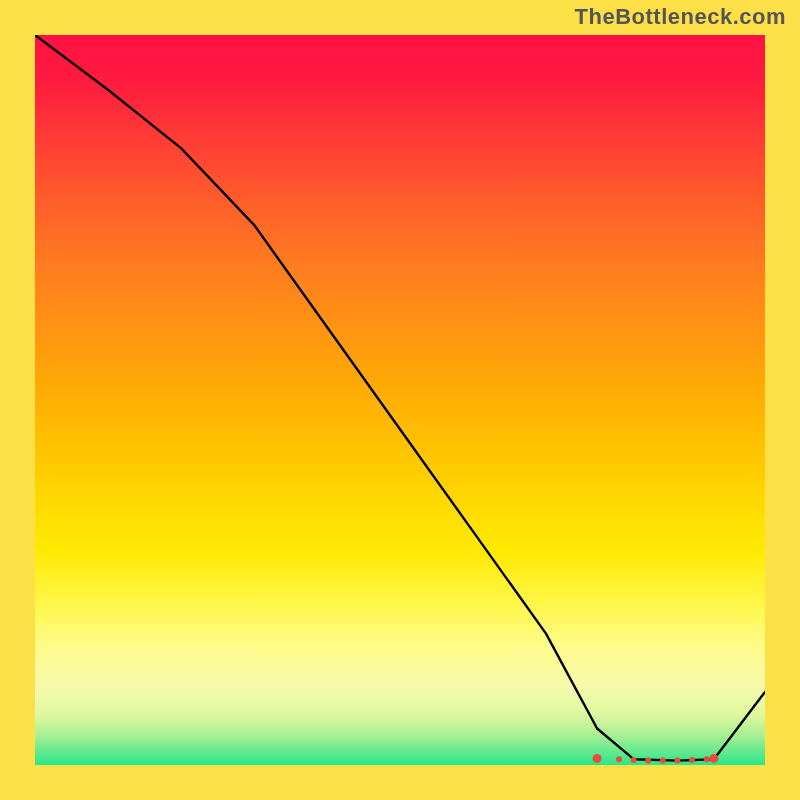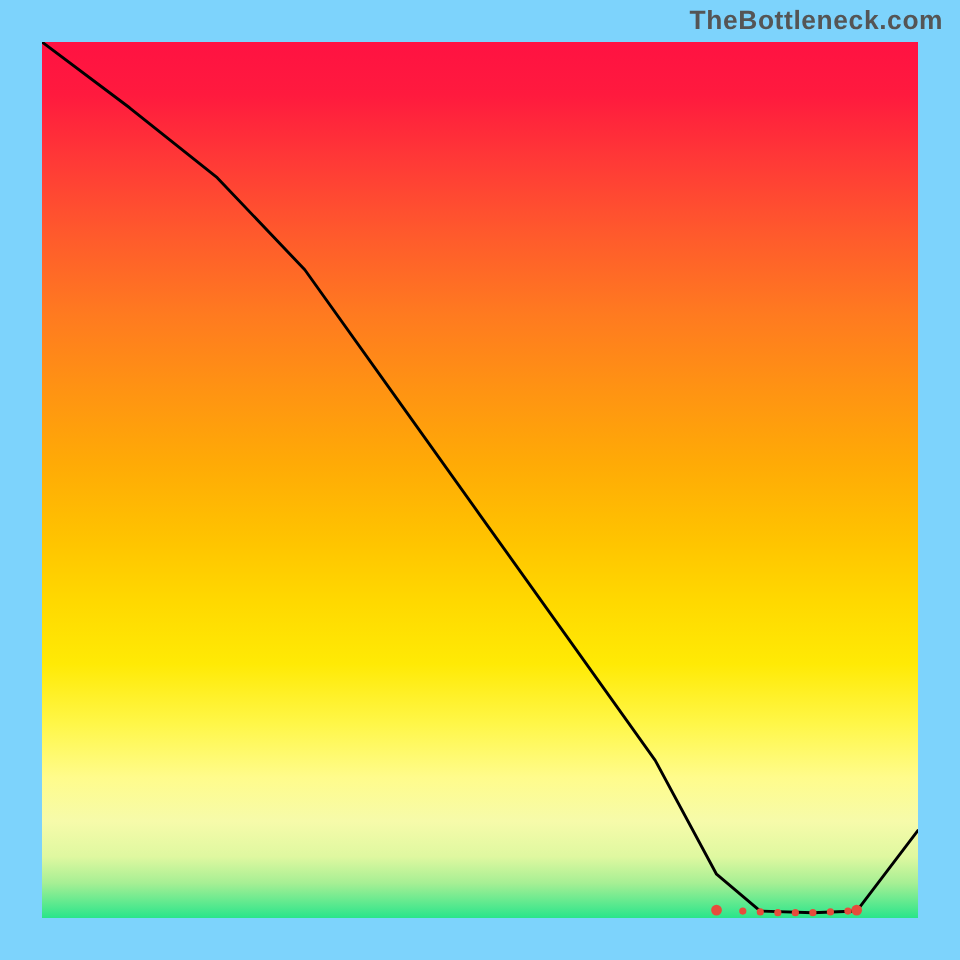--- a/index.html
+++ b/index.html
@@ -8,21 +8,21 @@
     width: 800px;
     height: 800px;
     background: #000;
     font-family: Arial, Helvetica, sans-serif;
     overflow: hidden;
   }
   .frame {
     position: relative;
     width: 800px;
     height: 800px;
-    background: #7dd3fc;
+    background: #fde047;
   }
   .watermark {
     position: absolute;
     top: 4px;
     right: 14px;
     color: #555;
     font-size: 22px;
     font-weight: 600;
     letter-spacing: 0.5px;
     z-index: 30;

